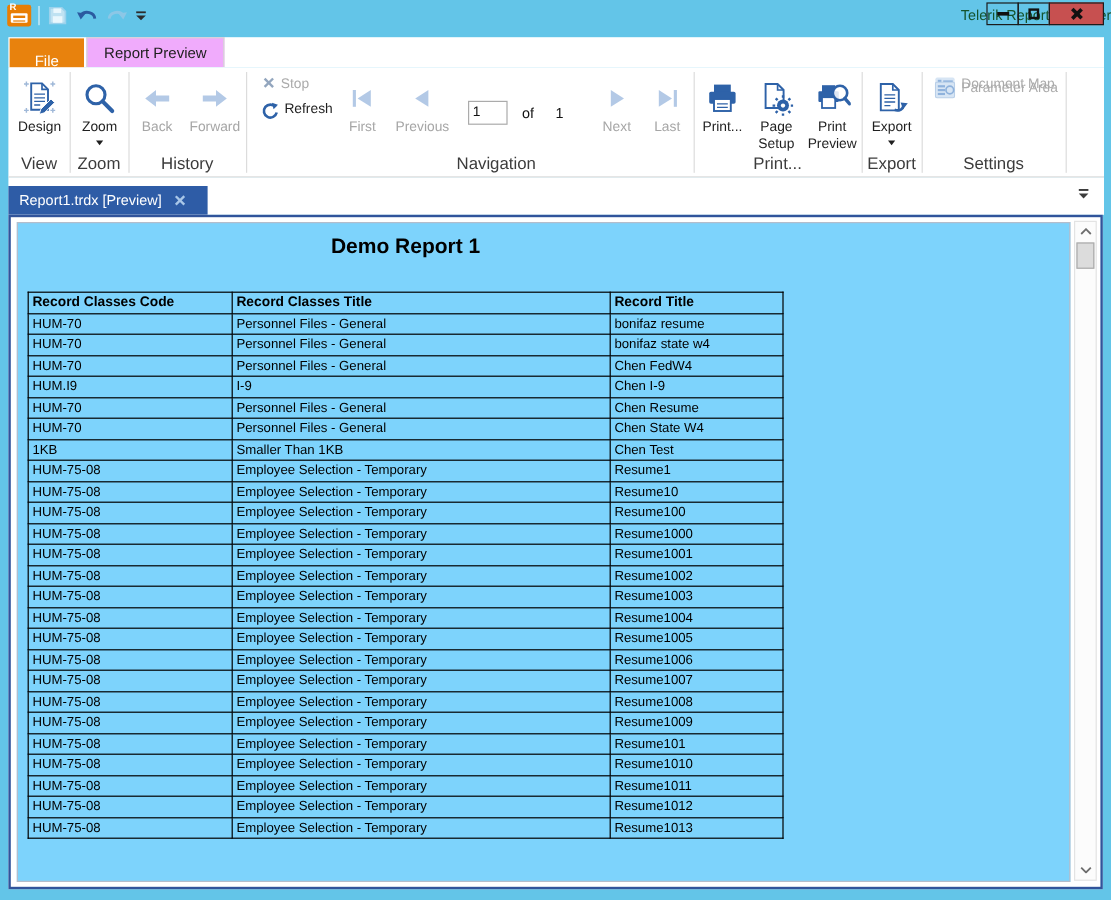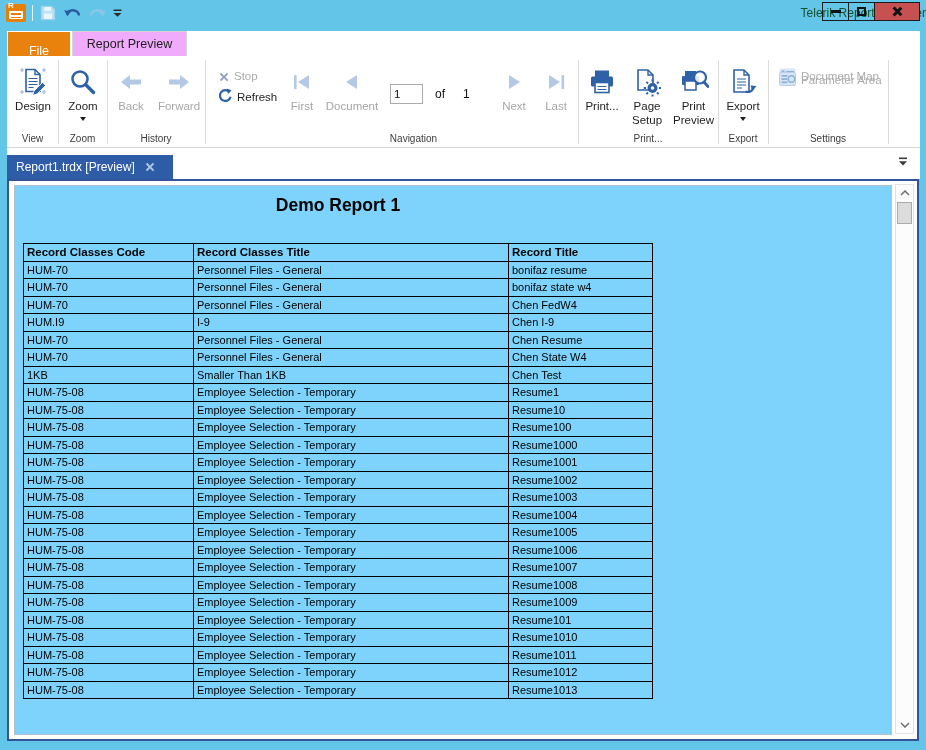--- a/index.html
+++ b/index.html
@@ -28,28 +28,28 @@
   .x-glyph::after { transform:rotate(-45deg); }
 
   
   .tabstrip { position:absolute; left:7px; top:31px; width:913px; height:25px; background:#fff; }
   .file-tab { position:absolute; left:1px; top:1px; width:62px; height:37px; background:#E8820D; color:#fff; font-size:12.5px; display:flex; align-items:center; justify-content:center; cursor:pointer; }
   .active-tab { position:absolute; left:65px; top:0; width:115px; height:25px; background:#f0abfc; border:1px solid #D5D5D5; border-bottom:none; color:#1E1E1E; font-size:12.5px; display:flex; align-items:center; justify-content:center; cursor:pointer; }
 
   
   .ribbon { position:absolute; left:7px; top:56px; width:913px; height:92px; background:#fff; border-bottom:1px solid #D4D4D4; }
   .vsep { position:absolute; top:4px; height:84px; width:1px; background:#DCDCDC; }
-  .grouplabel { position:absolute; bottom:3px; font-size:10px; color:#3C3C3C; text-align:center; }
+  .grouplabel { position:absolute; bottom:3px; font-size:14px; color:#3C3C3C; text-align:center; }
   .bigbtn { position:absolute; top:4px; height:84px; display:flex; flex-direction:column; align-items:center; cursor:pointer; }
   .bigbtn .ic { height:36px; display:flex; align-items:center; justify-content:center; margin-top:4px; }
   .bigbtn .lbl { font-size:11.5px; color:#1F1F1F; text-align:center; line-height:1.2; }
   .bigbtn.disabled { cursor:default; }
   .bigbtn.disabled .lbl { color:#A6A6A6; }
   .caret-down { width:0; height:0; border-left:3.5px solid transparent; border-right:3.5px solid transparent; border-top:4px solid #1F1F1F; margin-top:3px; }
-  .smallbtn { position:absolute; display:flex; align-items:flex-end; gap:5px; height:18px; cursor:pointer; }
+  .smallbtn { position:absolute; display:flex; align-items:flex-start; gap:5px; height:18px; cursor:pointer; }
   .smallbtn .lbl { font-size:11.5px; color:#1F1F1F; }
   .smallbtn.disabled { cursor:default; }
   .smallbtn.disabled .lbl { color:#ABABAB; }
   .pager-input { position:absolute; width:33px; height:20px; border:1px solid #ABABAB; font-size:11.5px; padding:1px 3px; font-family:"Liberation Sans",sans-serif; color:#111; }
   .pager-text { position:absolute; font-size:12px; color:#111; }
   .stop-x { position:relative; width:10px; height:10px; }
   .stop-x::before,.stop-x::after { content:""; position:absolute; left:4px; top:0; width:2.2px; height:10px; background:#93A6BE; }
   .stop-x::before { transform:rotate(45deg); }
   .stop-x::after { transform:rotate(-45deg); }
 
@@ -213,21 +213,21 @@
           </svg>
       </span>
       <span class="lbl">First</span>
     </div>
     <div class="bigbtn disabled" style="left:318px; width:54px;">
       <span class="ic">
         <svg width="24" height="24" viewBox="0 0 24 24">
             <polygon points="17,5 17,19 6,12" fill="#B3C9E6"></polygon>
           </svg>
       </span>
-      <span class="lbl">Document</span>
+      <span class="lbl">Previous</span>
     </div>
     <input class="pager-input" style="left: 383px; top: 28px;" value="1">
     <span class="pager-text" style="left:428px; top:31px;">of</span>
     <span class="pager-text" style="left:456px; top:31px;">1</span>
     <div class="bigbtn disabled" style="left:484px; width:46px;">
       <span class="ic">
         <svg width="24" height="24" viewBox="0 0 24 24">
             <polygon points="7,5 18,12 7,19" fill="#B3C9E6"></polygon>
           </svg>
       </span>

